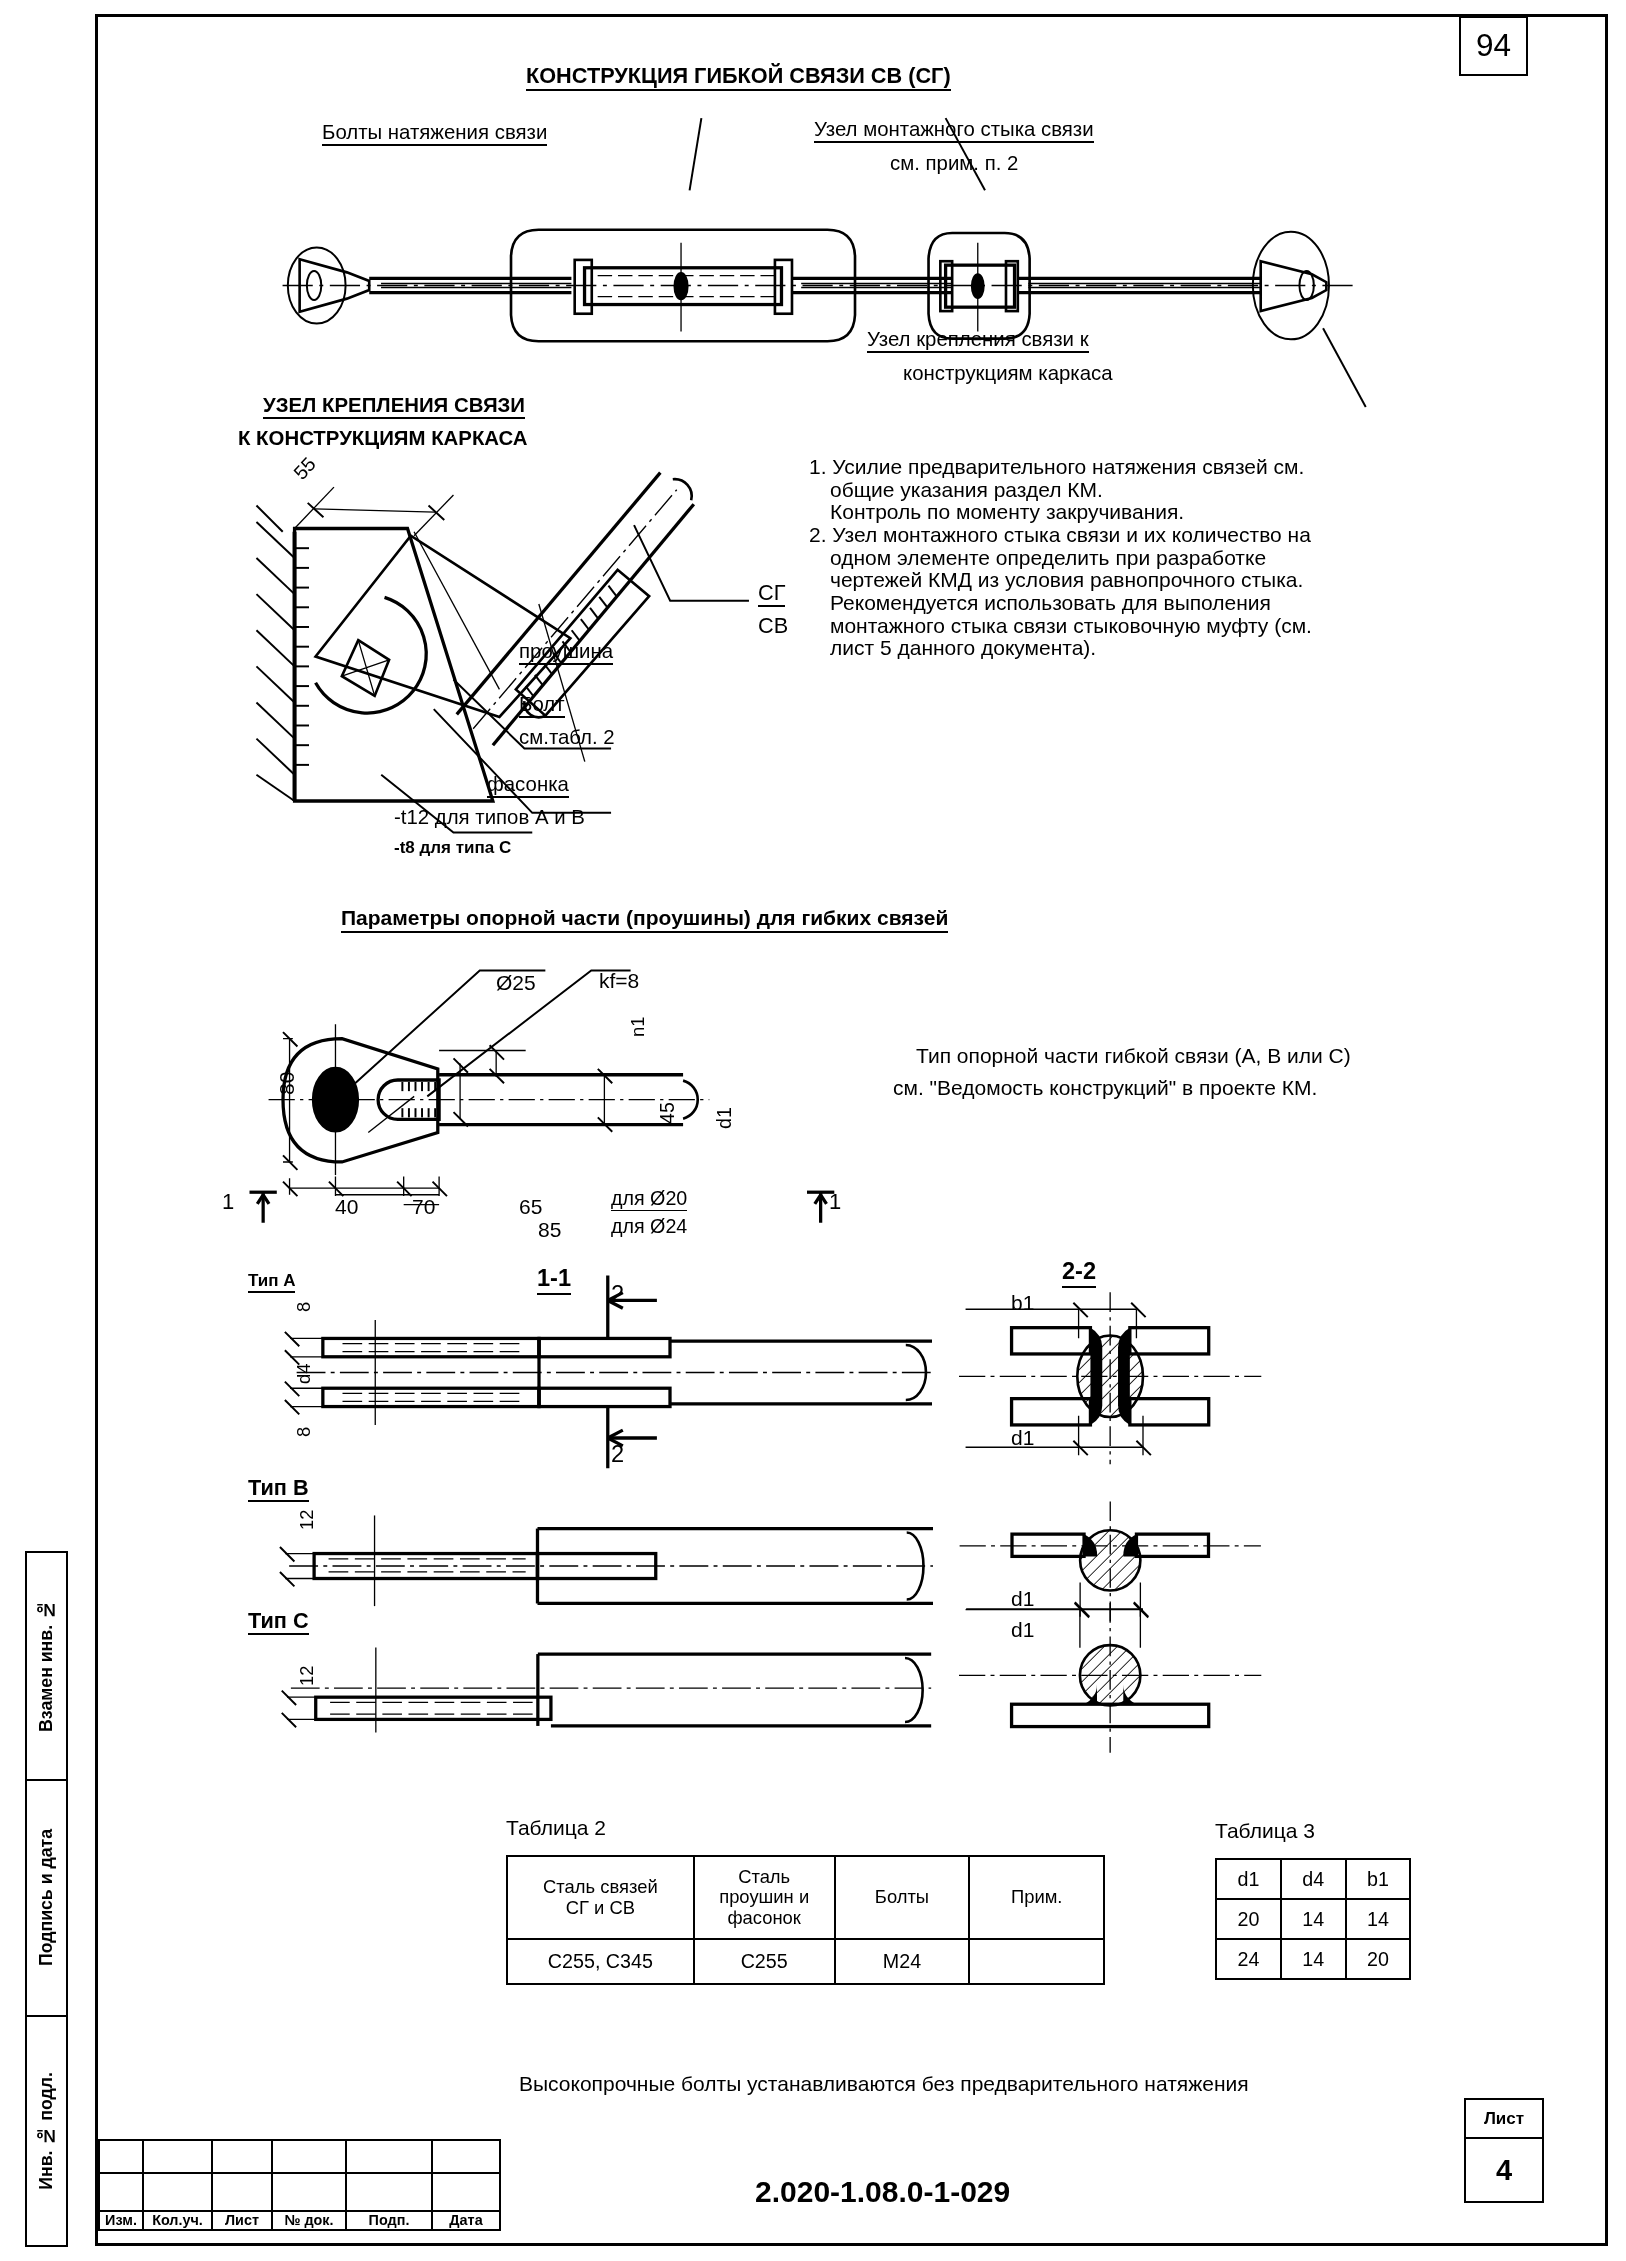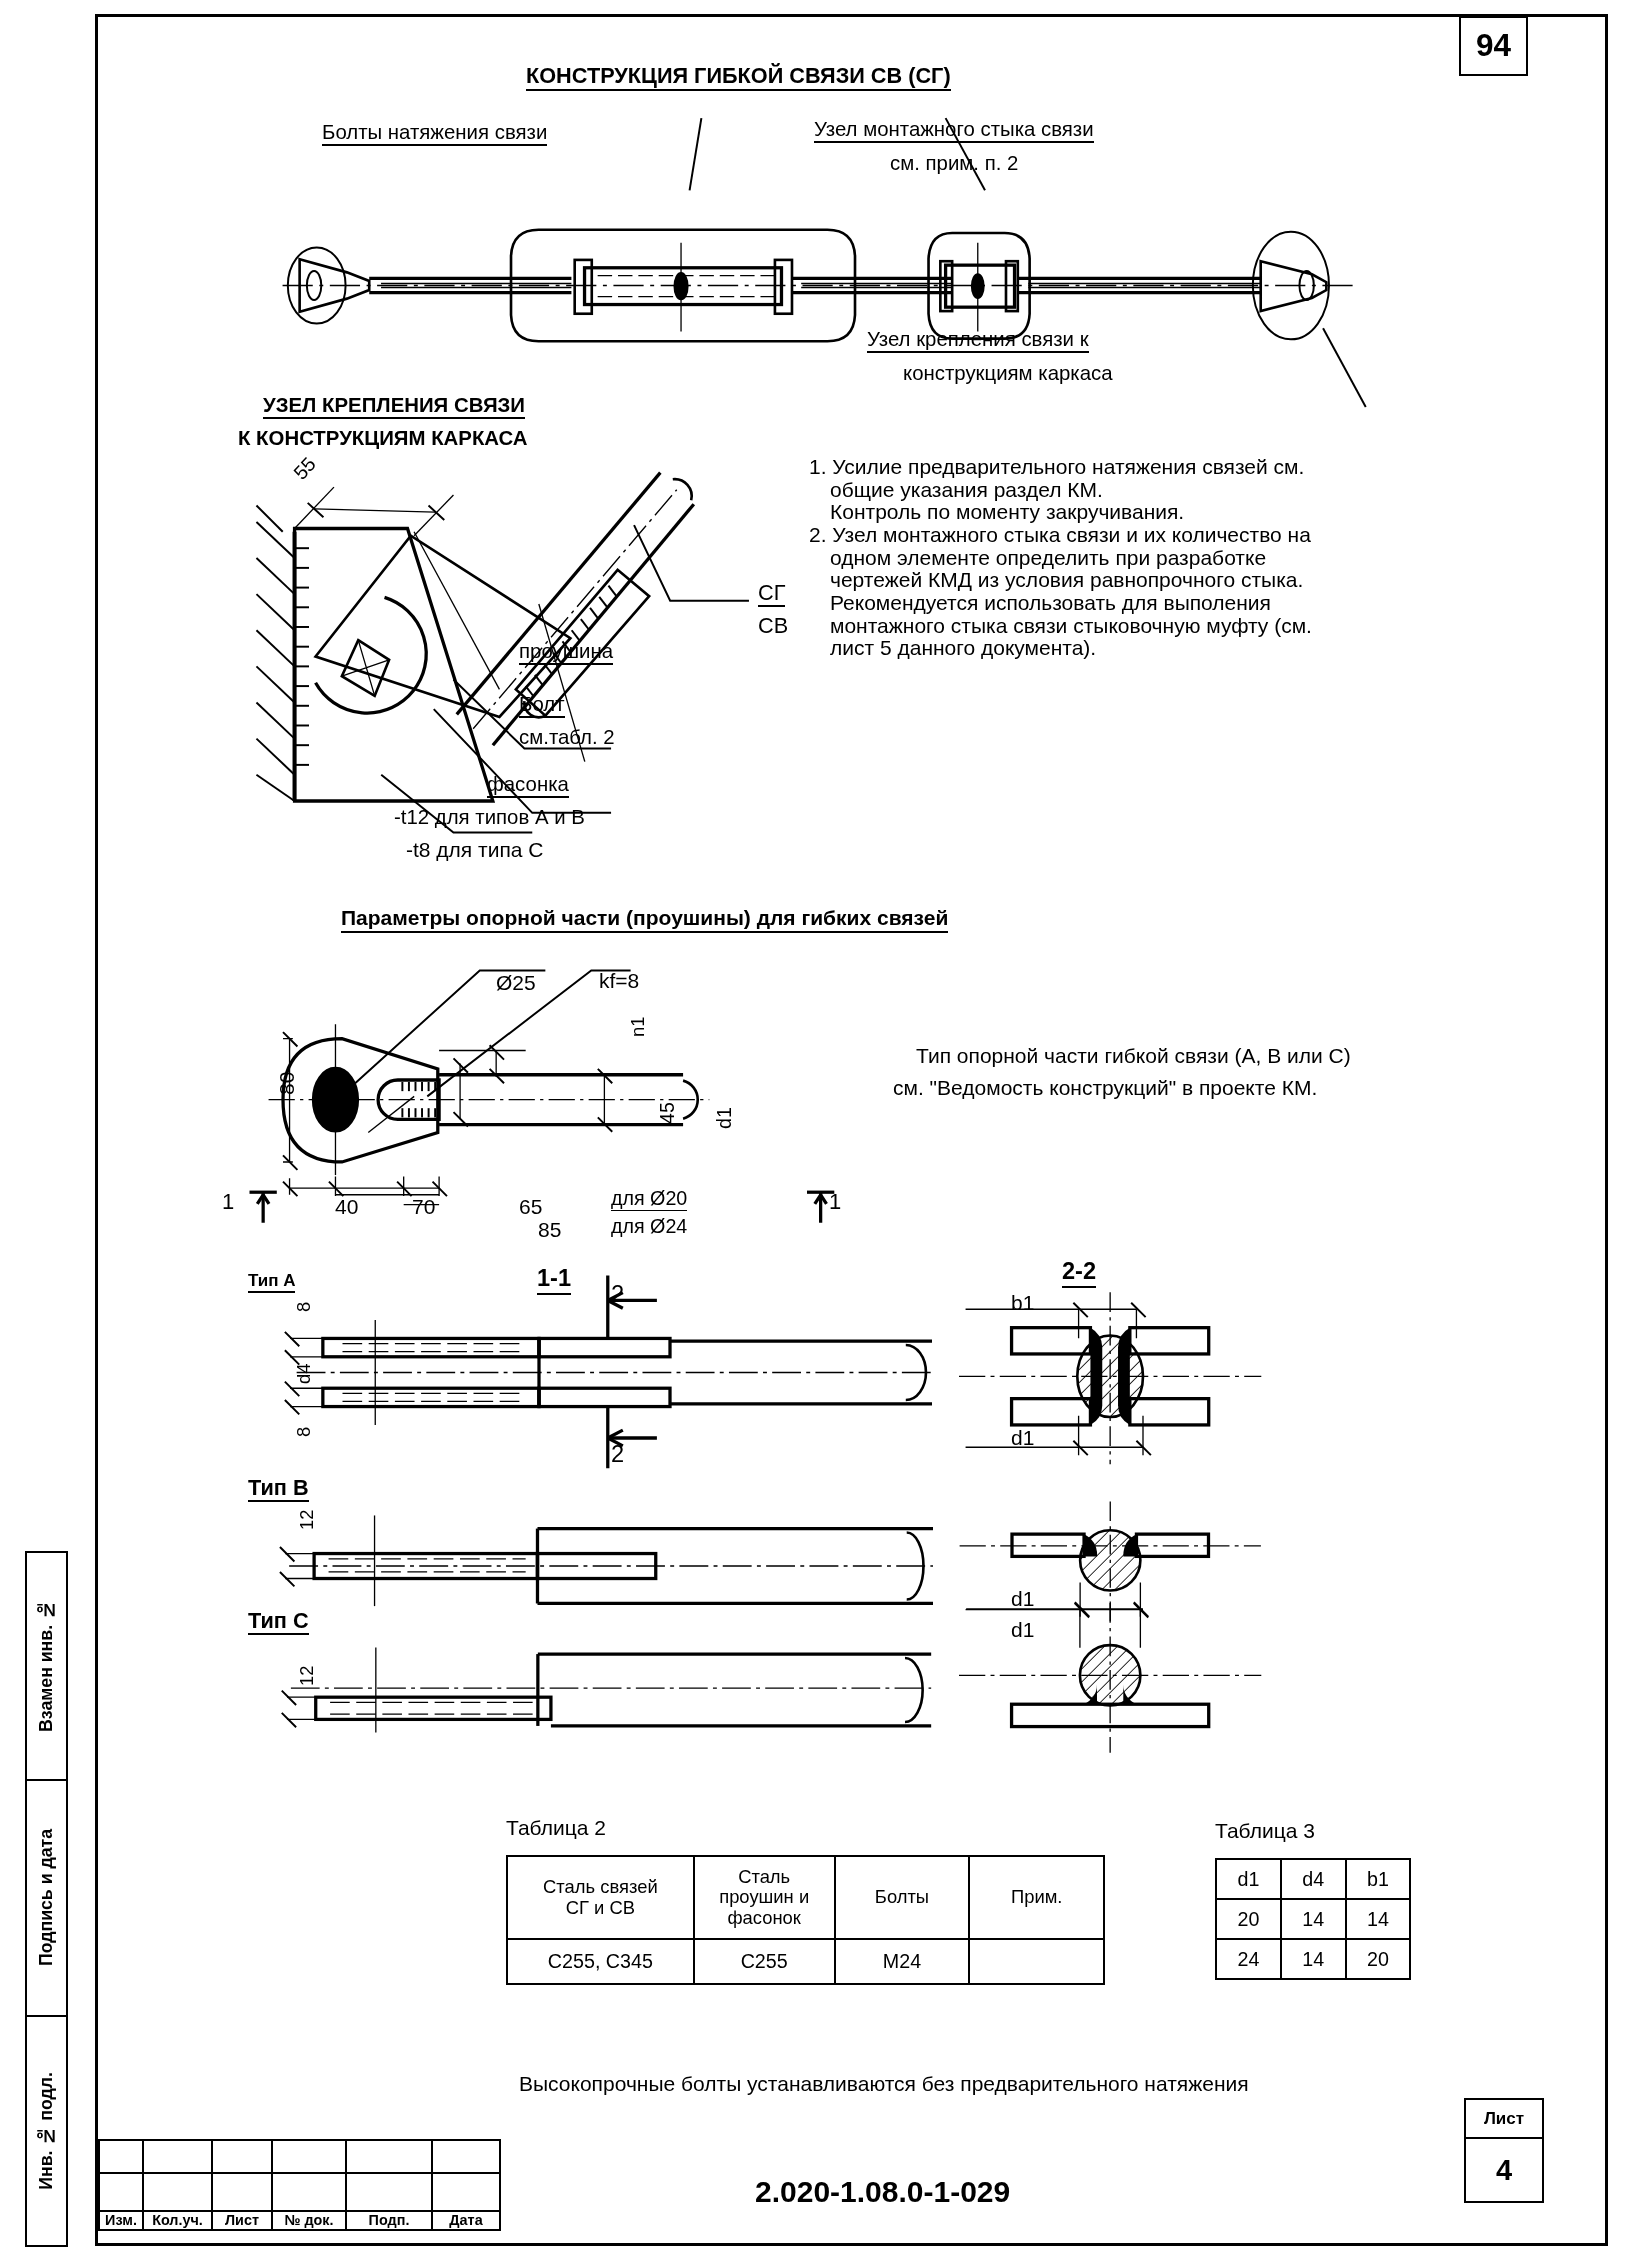--- a/index.html
+++ b/index.html
@@ -4,21 +4,21 @@
 <style>
   html,body{margin:0;padding:0;background:#fff;}
   body{width:1626px;height:2261px;position:relative;
        font-family:"Liberation Sans", sans-serif; color:#000;}
   .abs{position:absolute;}
   
   #sheet-frame{left:95px;top:14.4px;width:1513px;height:2232px;
       border:3.3px solid #000;box-sizing:border-box;}
   #page-num-box{left:1459px;top:15.8px;width:69px;height:60px;
       border:2.6px solid #000;box-sizing:border-box;display:flex;
-      align-items:center;justify-content:center;font-size:31.5px;font-weight:700;}
+      align-items:center;justify-content:center;font-size:31.5px;font-weight:400;}
   
   #margin-col{left:25px;top:1551px;width:43px;height:696px;
       border:2.6px solid #000;box-sizing:border-box;}
   .margin-cell{border-bottom:2.6px solid #000;box-sizing:border-box;
       display:flex;align-items:center;justify-content:center;}
   .margin-cell:last-child{border-bottom:none;}
   .vtext{writing-mode:vertical-rl;transform:rotate(180deg);
       font-size:17.7px;font-weight:700;letter-spacing:0px;white-space:nowrap;}
   
   .t{position:absolute;white-space:nowrap;line-height:1.08;}
@@ -204,21 +204,21 @@
 </svg>
 
 <div class="t" style="left:294px;top:458px;font-size:19.7px;transform:rotate(-47deg);">55</div>
 <div class="t ul2" style="left:758px;top:581px;font-size:21.7px;">СГ</div>
 <div class="t" style="left:758px;top:614px;font-size:21.7px;">СВ</div>
 <div class="t ul2" style="left:519px;top:640px;font-size:20.4px;">проушина</div>
 <div class="t ul2" style="left:519px;top:693px;font-size:20.4px;">Болт</div>
 <div class="t" style="left:519px;top:726px;font-size:20.4px;">см.табл. 2</div>
 <div class="t ul2" style="left:487px;top:773px;font-size:20.4px;">фасонка</div>
 <div class="t" style="left:394px;top:806px;font-size:20.4px;">-t12 для типов А и В</div>
-<div class="t" style="left:406px;top:839px;font-size:21px;">-t8 для типа С</div>
+<div class="t" style="left:394px;top:839px;font-size:17px;font-weight:bold;">-t8 для типа С</div>
 
 <div class="abs" style="left:809px;top:456px;width:748px;font-size:21px;line-height:1.43;">
   <div class="t" style="position:relative;left:0;top:0;">1. Усилие предварительного натяжения связей см.</div>
   <div class="t" style="position:relative;left:21px;">общие указания раздел КМ.</div>
   <div class="t" style="position:relative;left:21px;">Контроль по моменту закручивания.</div>
   <div class="t" style="position:relative;left:0;">2. Узел монтажного стыка связи и их количество на</div>
   <div class="t" style="position:relative;left:21px;">одном элементе определить  при разработке</div>
   <div class="t" style="position:relative;left:21px;">чертежей КМД из условия равнопрочного стыка.</div>
   <div class="t" style="position:relative;left:21px;">Рекомендуется использовать для выполения</div>
   <div class="t" style="position:relative;left:21px;">монтажного стыка связи стыковочную муфту (см.</div>

